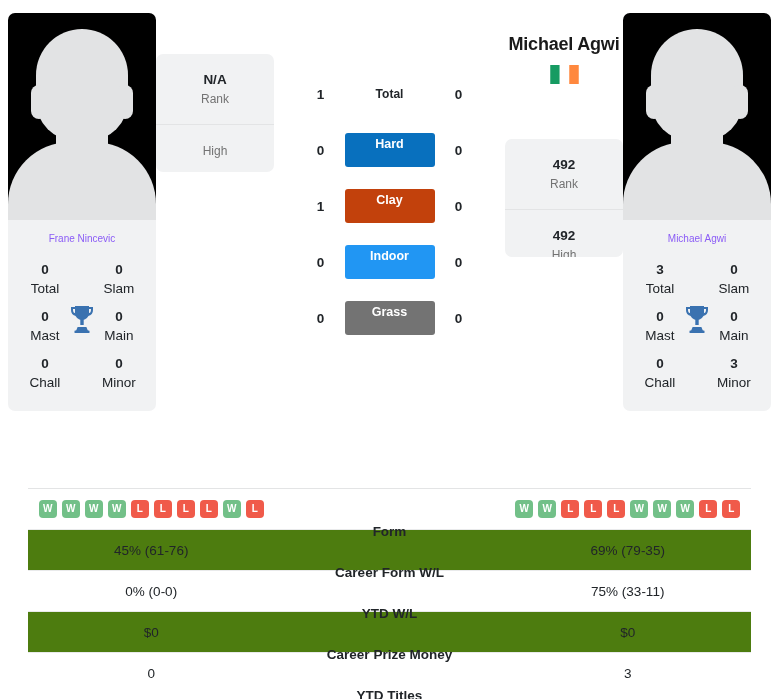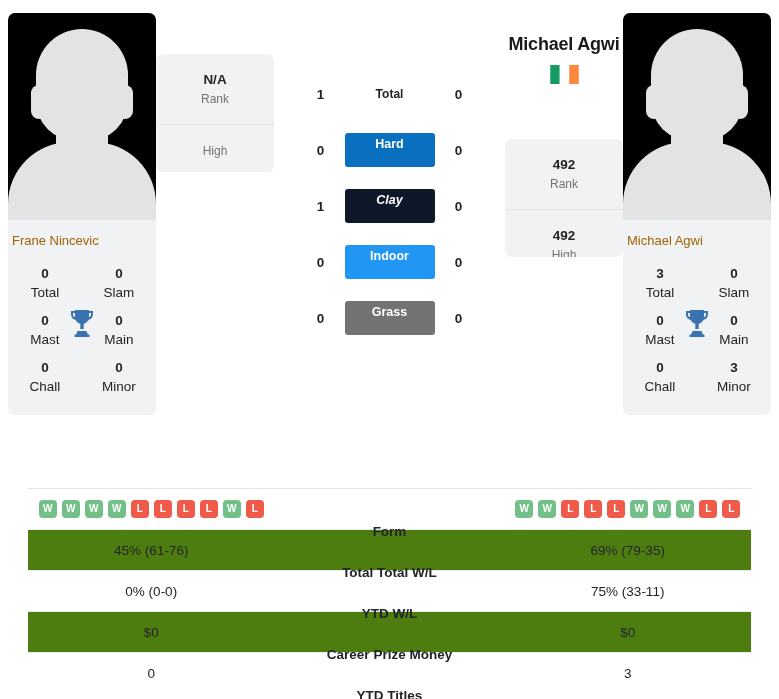--- a/index.html
+++ b/index.html
@@ -70,23 +70,23 @@
     position: absolute;
     left: 50%;
     bottom: 0;
     margin-left: -74px;
     width: 148px;
     height: 78px;
     background: #e2e3e4;
     border-radius: 62px 62px 0 0;
   }
   .photo-name {
-    text-align: left;
-    font-size: 13px;
-    color: #a16207;
+    text-align: center;
+    font-size: 10px;
+    color: #8b5cf6;
     padding: 13px 4px 12px 4px;
   }
   .titles-grid {
     display: grid;
     grid-template-columns: 1fr 1fr;
     row-gap: 0;
     position: relative;
     padding-bottom: 14px;
   }
   .tcell {
@@ -331,21 +331,21 @@
       <div class="h2h-row">
         <div class="h2h-score">0</div>
         <div class="h2h-mid">
           <span class="surface-badge" style="background: rgb(8, 112, 190);">Hard</span>
         </div>
         <div class="h2h-score">0</div>
       </div>
       <div class="h2h-row">
         <div class="h2h-score">1</div>
         <div class="h2h-mid">
-          <span class="surface-badge" style="background: #0f172a; font-style: italic;">Clay</span>
+          <span class="surface-badge" style="background: #c2410c;">Clay</span>
         </div>
         <div class="h2h-score">0</div>
       </div>
       <div class="h2h-row">
         <div class="h2h-score">0</div>
         <div class="h2h-mid">
           <span class="surface-badge" style="background: rgb(33, 150, 243);">Indoor</span>
         </div>
         <div class="h2h-score">0</div>
       </div>
@@ -452,21 +452,21 @@
           <span class="wl w">W</span>
           <span class="wl w">W</span>
           <span class="wl w">W</span>
           <span class="wl l">L</span>
           <span class="wl l">L</span>
         </div>
     </div>
 
     <div class="srow shaded">
       <div class="scell">45% (61-76)</div>
-      <div class="scell mid">Total Total W/L</div>
+      <div class="scell mid">Career Form W/L</div>
       <div class="scell">69% (79-35)</div>
     </div>
 
     <div class="srow">
       <div class="scell">0% (0-0)</div>
       <div class="scell mid">YTD W/L</div>
       <div class="scell">75% (33-11)</div>
     </div>
 
     <div class="srow shaded">

